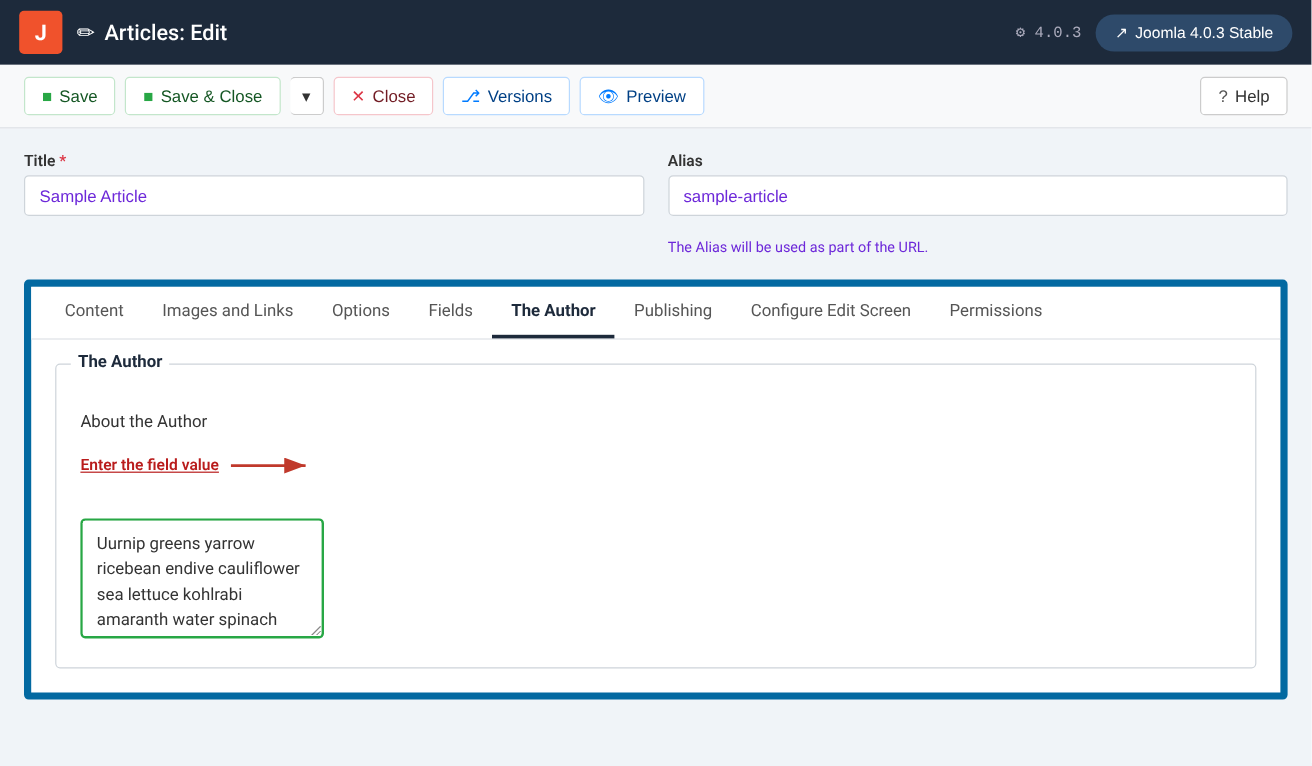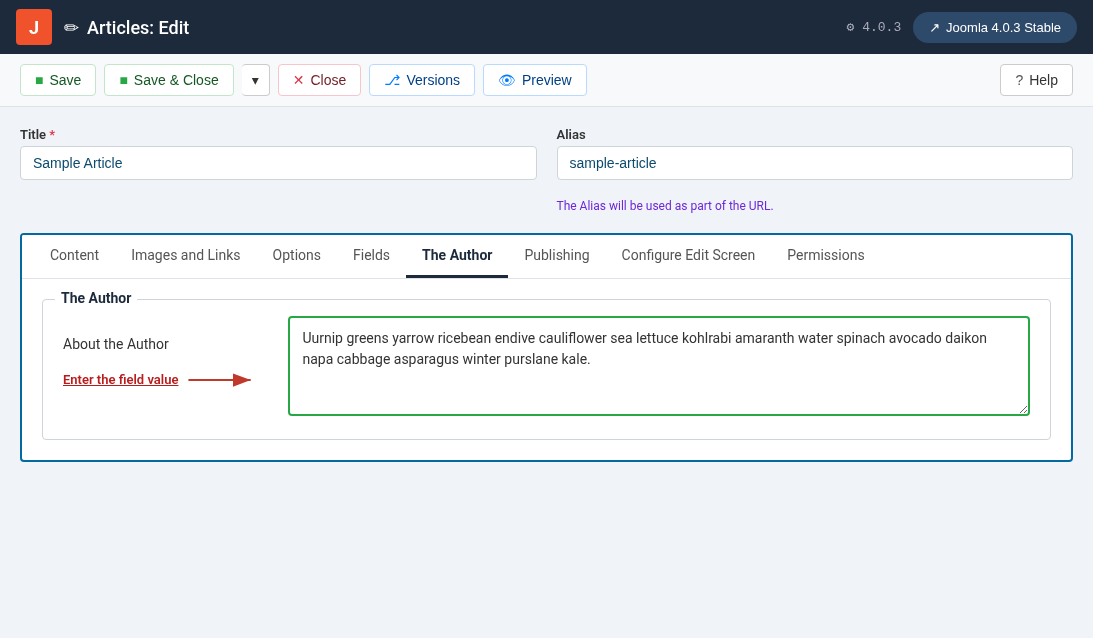--- a/index.html
+++ b/index.html
@@ -76,29 +76,29 @@
     .form-group-title { flex: 1; }
     .form-group-alias { flex: 1; }
     .form-label { font-size: 13px; font-weight: 600; color: #333; margin-bottom: 0; }
     .form-label .required { color: #dc3545; }
     .form-input {
       width: 100%;
       padding: 8px 12px;
       border: 1px solid #ced4da;
       border-radius: 4px;
       font-size: 14px;
-      color: #0c4a6e;
+      color: #6d28d9;
       background: white;
     }
     .form-hint { font-size: 12px; color: #6d28d9; margin-top: 15px; }
 
     
     .tabs-container {
       background: white;
-      border: 2px solid #0369a1;
+      border: 6px solid #0369a1;
       border-radius: 4px;
       overflow: hidden;
     }
     .tabs-nav {
       display: flex;
       border-bottom: 1px solid #dee2e6;
       background: white;
       padding: 0 12px;
     }
     .tab-item {
@@ -131,22 +131,23 @@
       left: 12px;
       background: white;
       padding: 0 6px;
       font-weight: 700;
       font-size: 14px;
       color: #1d2a3b;
     }
     .section-body {
       display: flex;
       gap: 24px;
-      align-items: center;
-      margin-top: 0;
+      align-items: flex-start;
+      margin-top: 24px;
+      flex-direction: column;
     }
     .section-left { min-width: 180px; display: flex; flex-direction: column; gap: 8px; }
     .field-label { font-size: 14px; color: #333; }
     .field-link {
       color: #b91c1c;
       font-weight: 600;
       font-size: 13px;
       text-decoration: underline;
       cursor: pointer;
       display: flex; align-items: center; gap: 4px;

